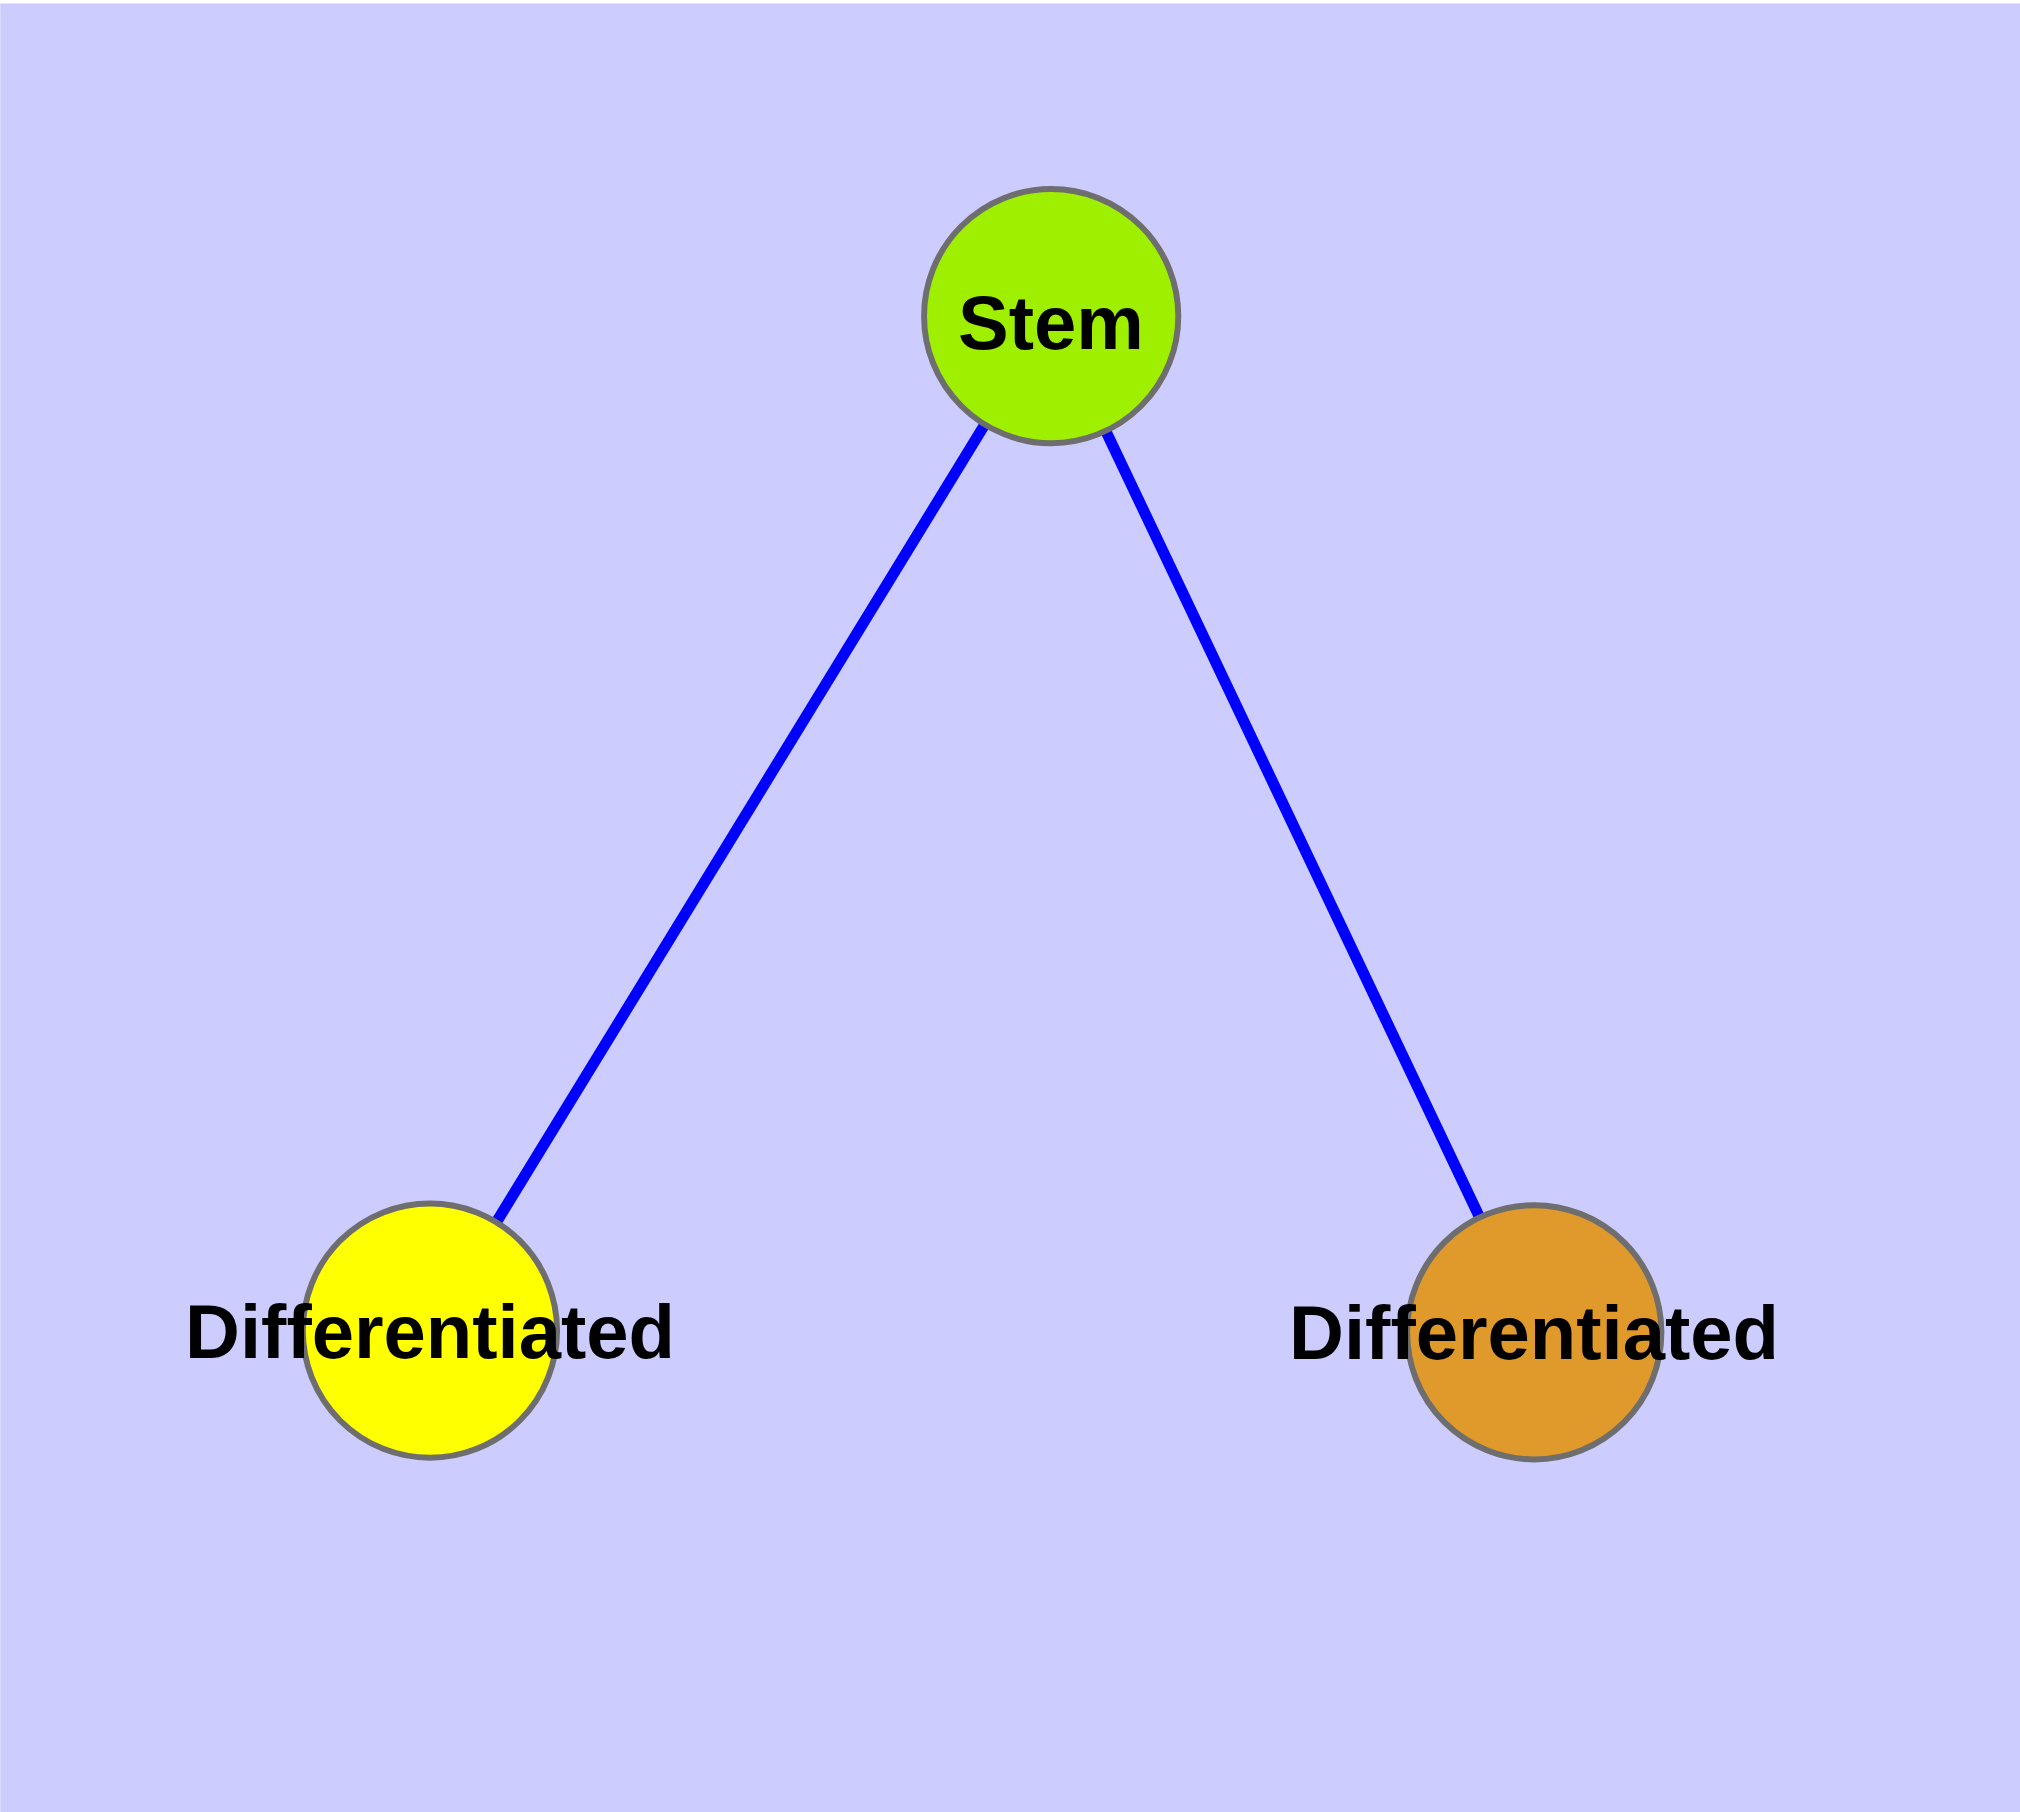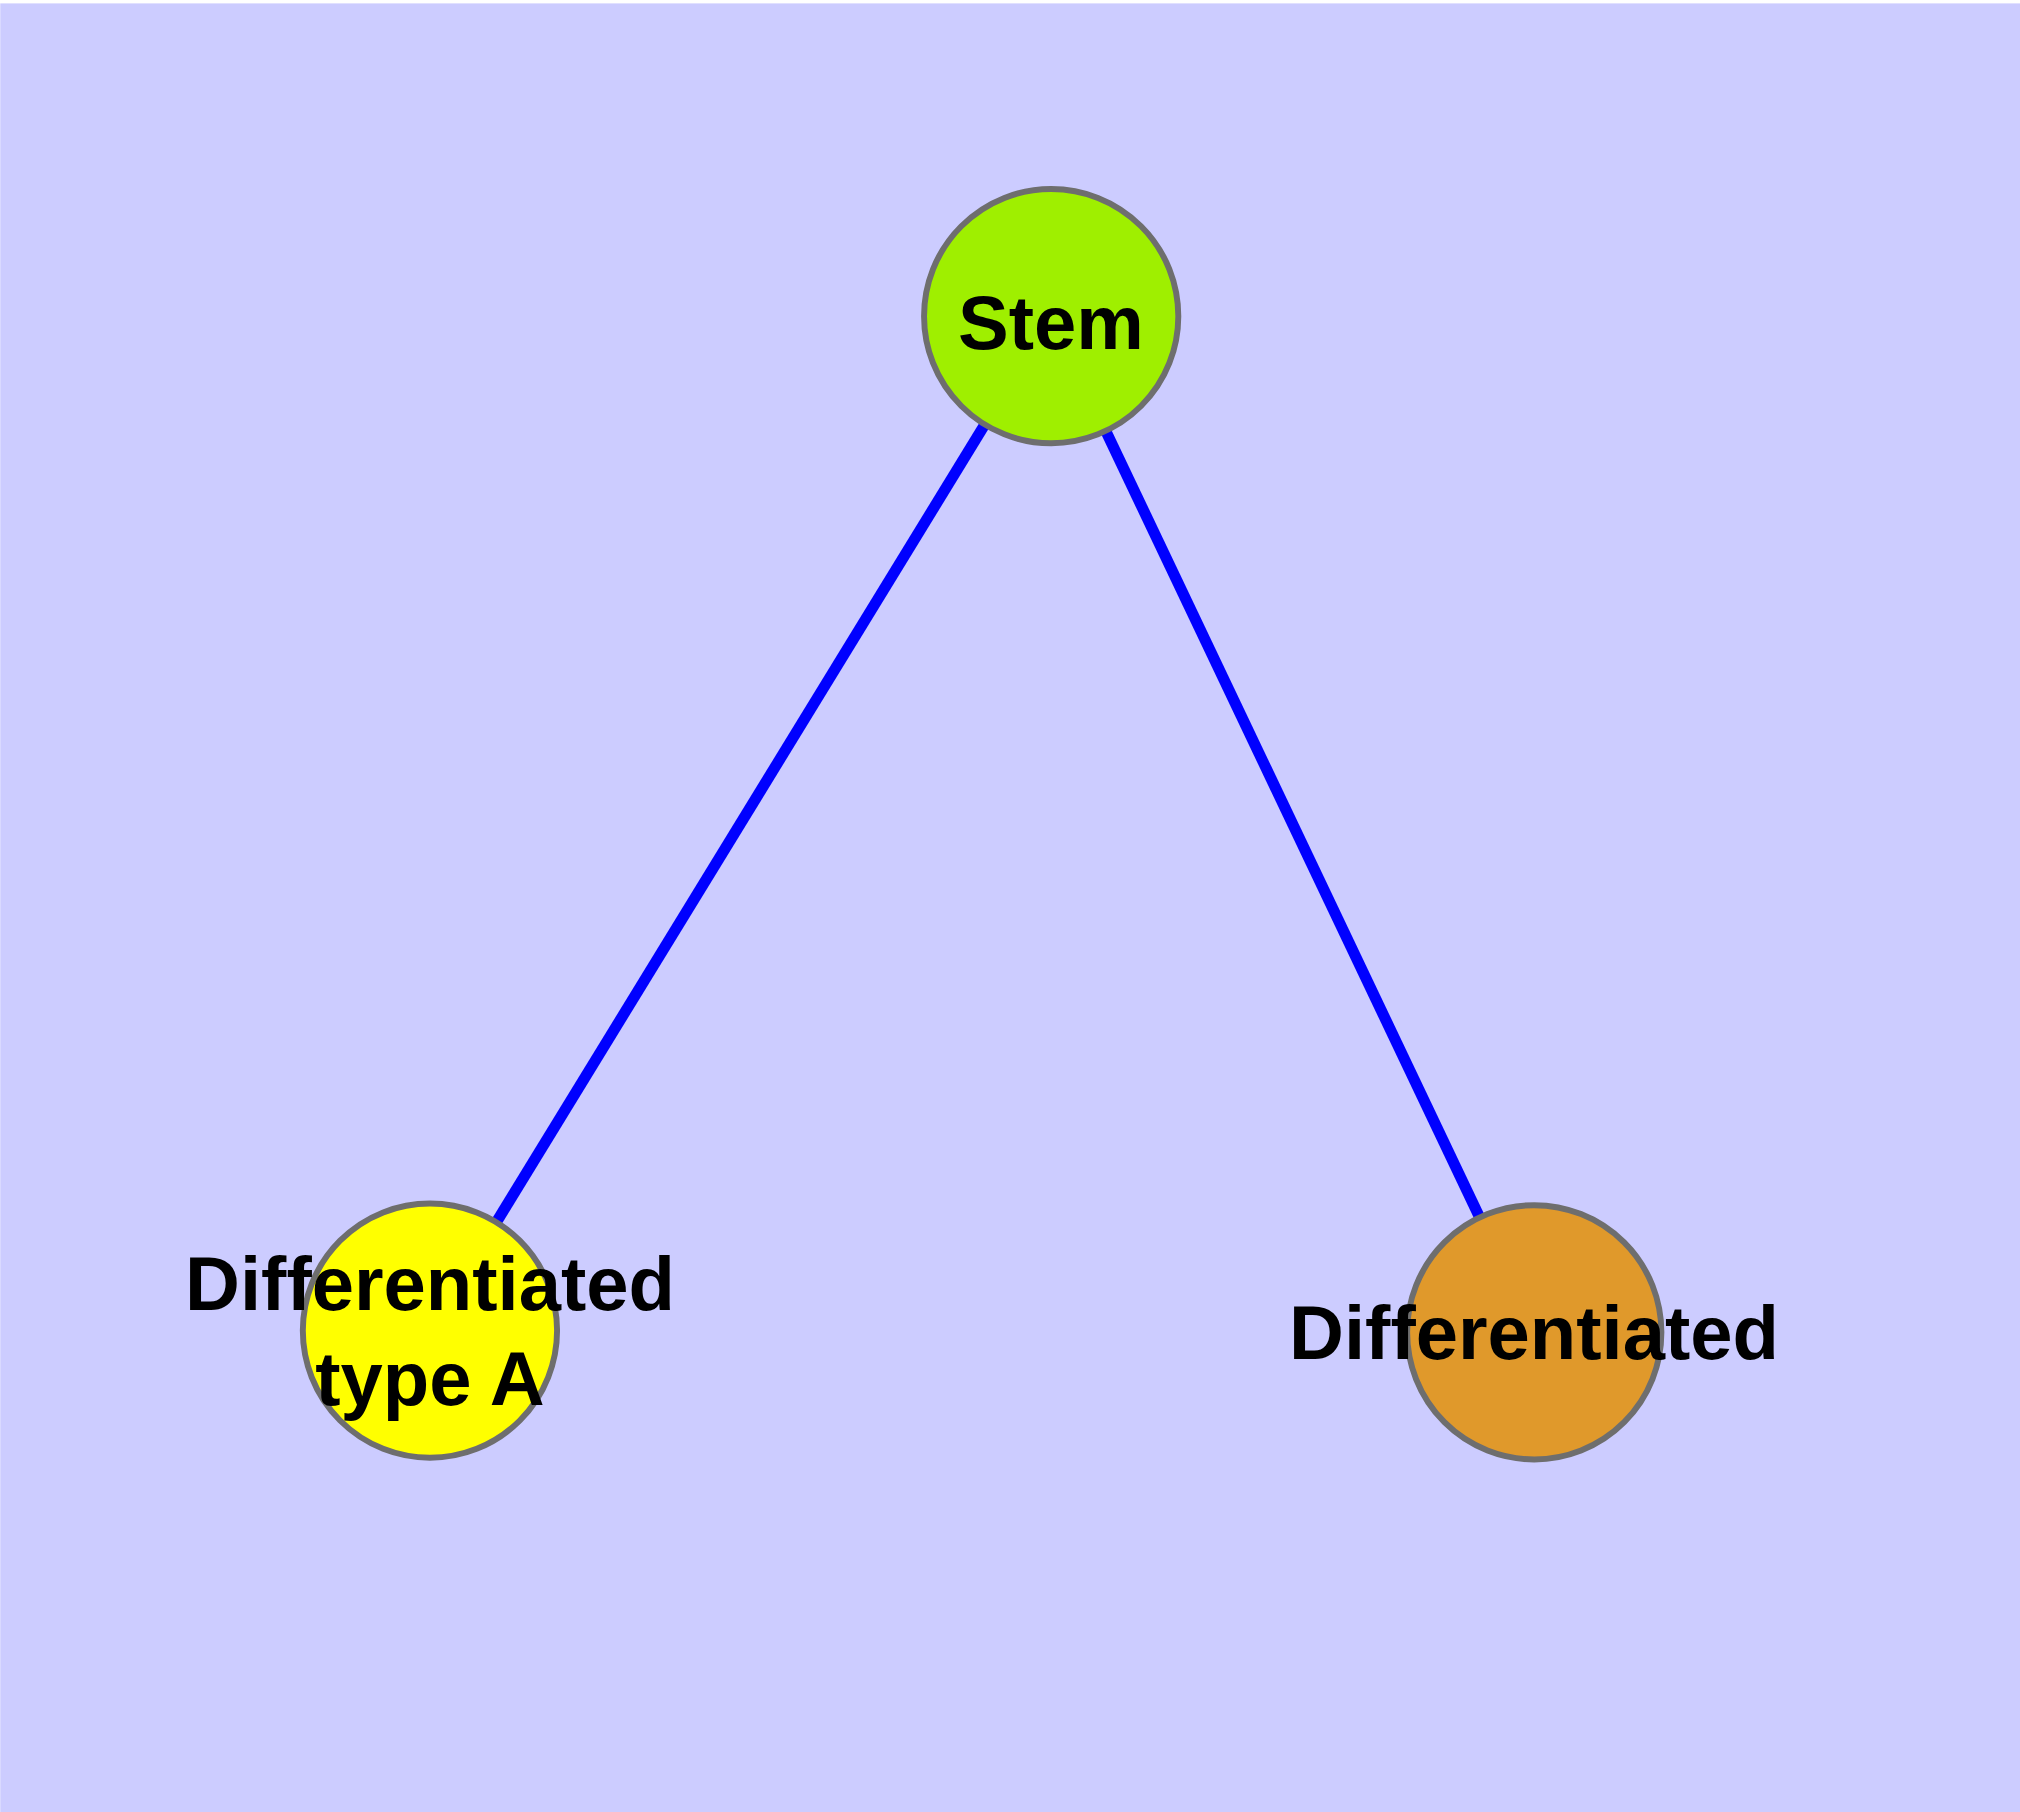--- a/index.html
+++ b/index.html
@@ -16,21 +16,20 @@
   }
   .canvas svg {
     position: absolute;
     left: 0;
     top: 0;
     display: block;
   }
   .node-label {
     position: absolute;
     transform: translate(-50%, -50%);
-    text-align: center;
     font-weight: bold;
     font-size: 76px;
     line-height: 95px;
     color: #000000;
     white-space: nowrap;
     letter-spacing: 0px;
   }
   .node-label .line {
     display: block;
   }
@@ -51,21 +50,20 @@
     <circle cx="507" cy="1570" r="150" stroke-width="7" fill="#FFFF00" stroke="#6E6E6E"></circle>
     <circle cx="1810" cy="1572" r="150" stroke-width="7" fill="#E0992B" stroke="#6E6E6E"></circle>
   </svg>
 
   <div class="node-label" style="left:1051px; top:322px;">
     <span class="line">Stem</span>
   </div>
 
   <div class="node-label" style="left:430px; top:1331px;">
     <span class="line">Differentiated</span>
-    <span class="line">type A</span>
   </div>
 
   <div class="node-label" style="left:1534px; top:1332px;">
     <span class="line">Differentiated</span>
   </div>
 
 </div>
 
 
 </body></html>

